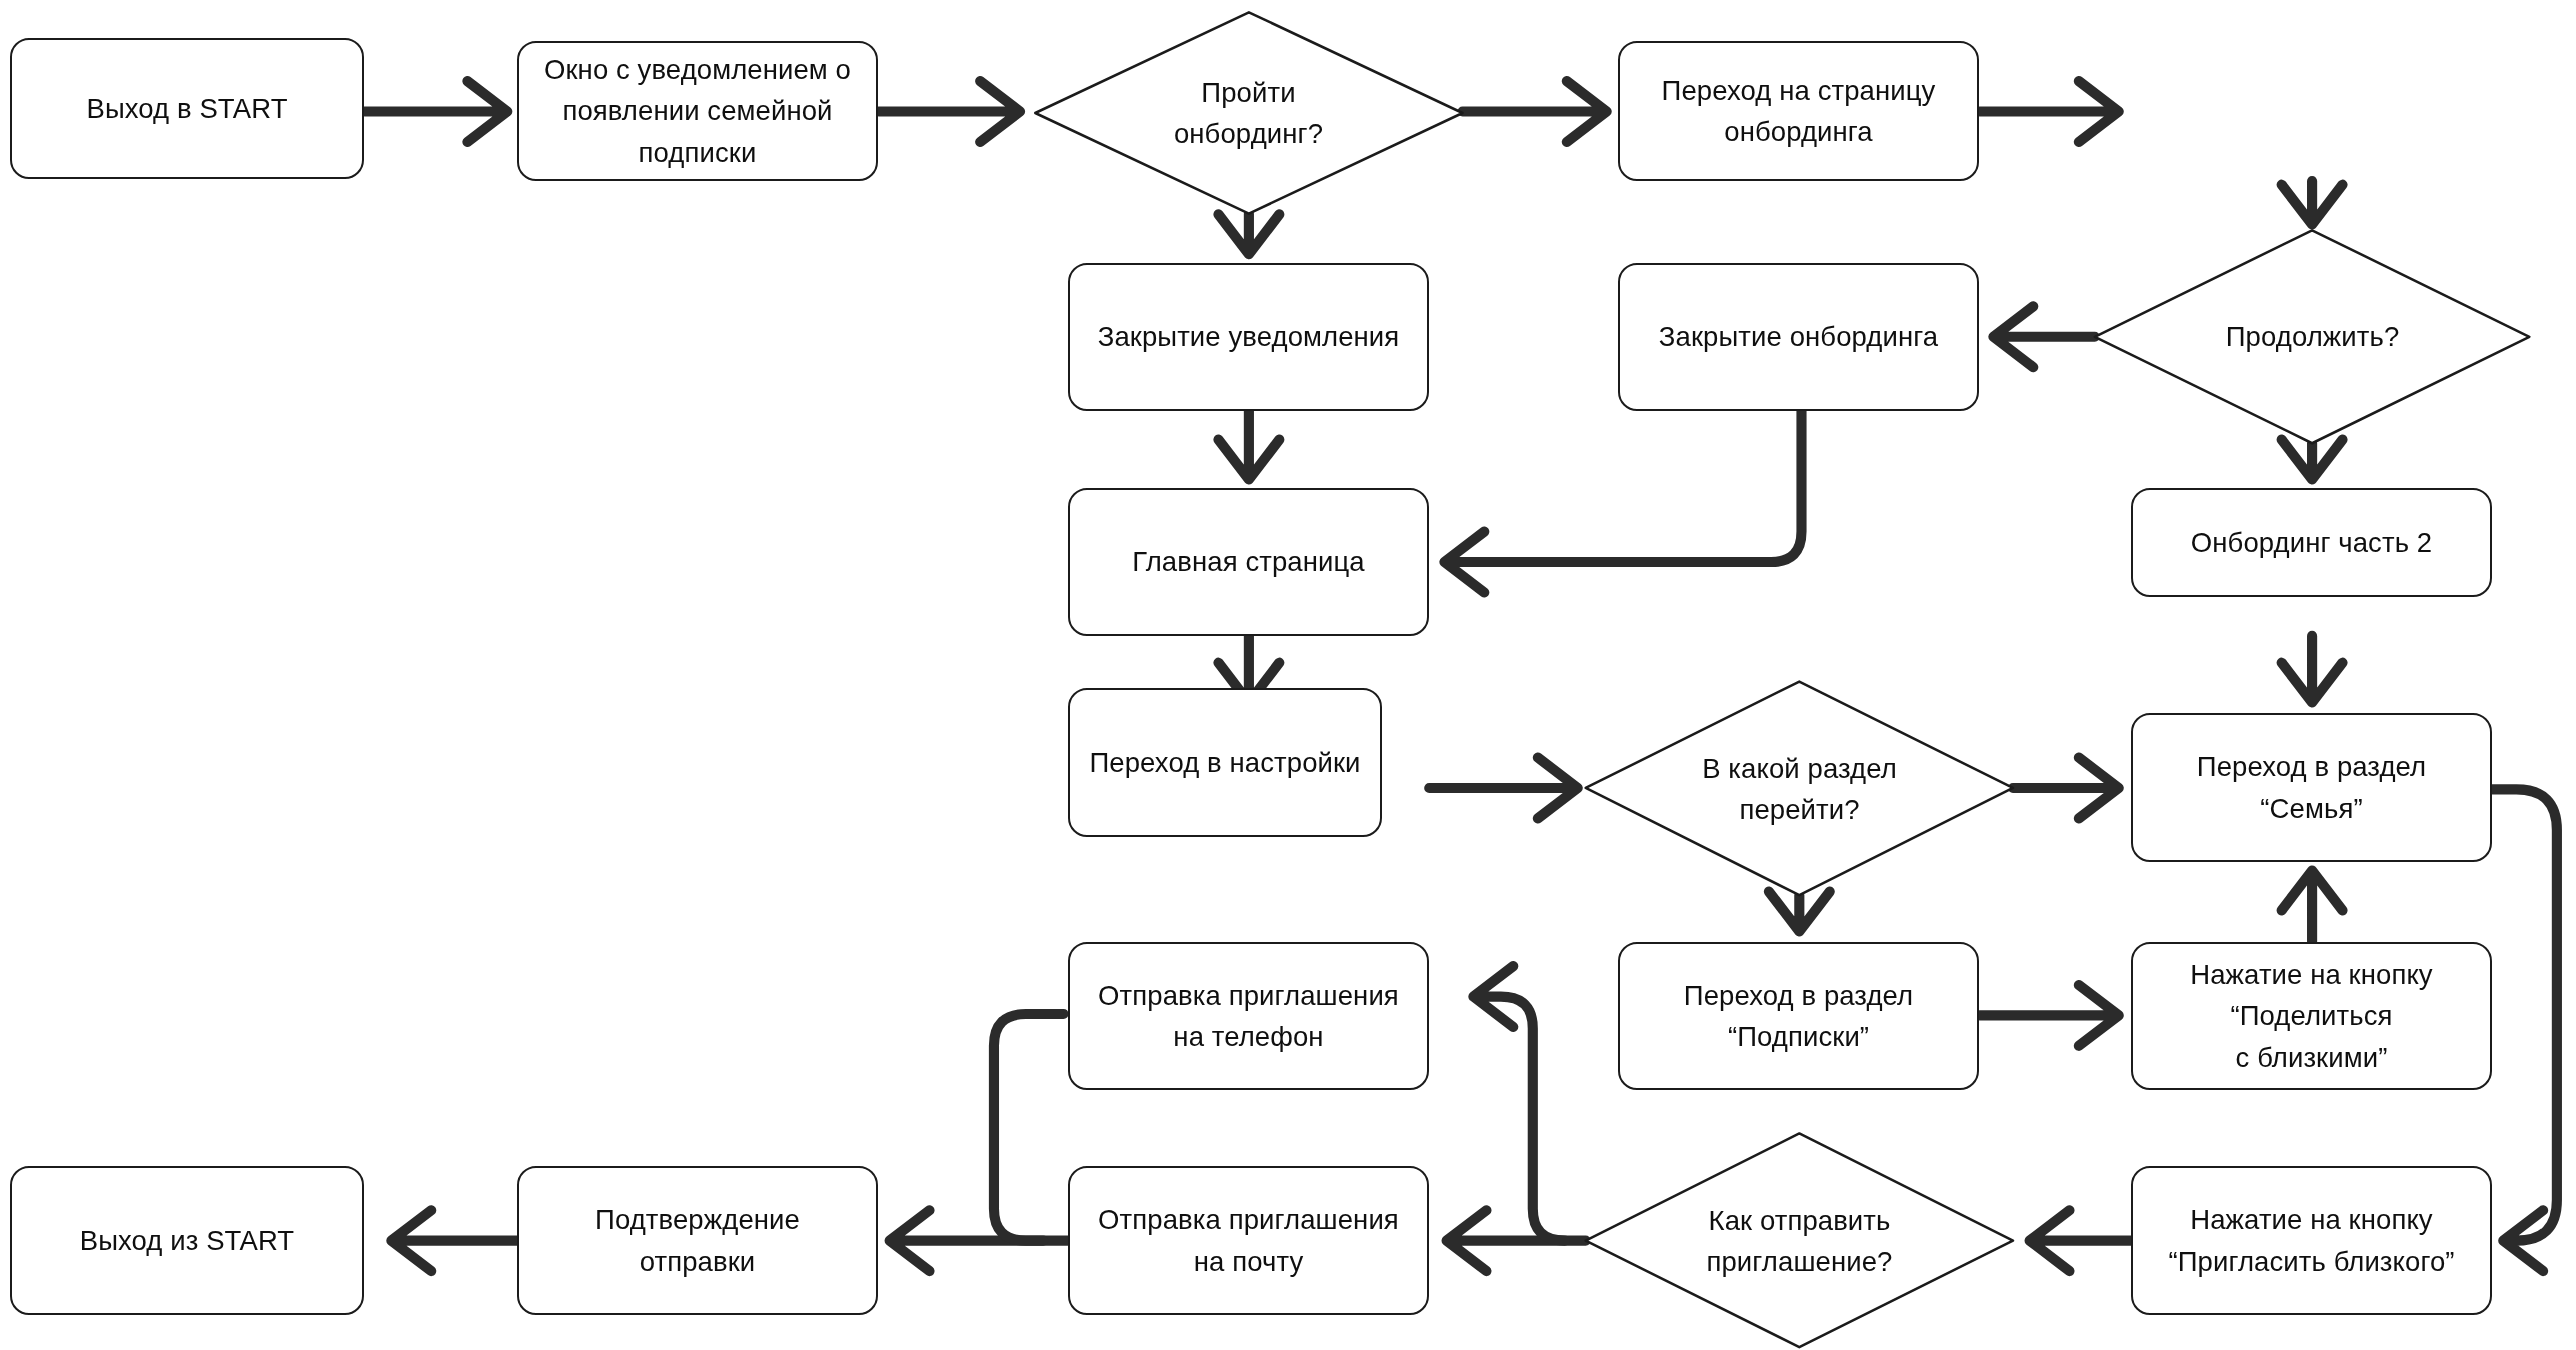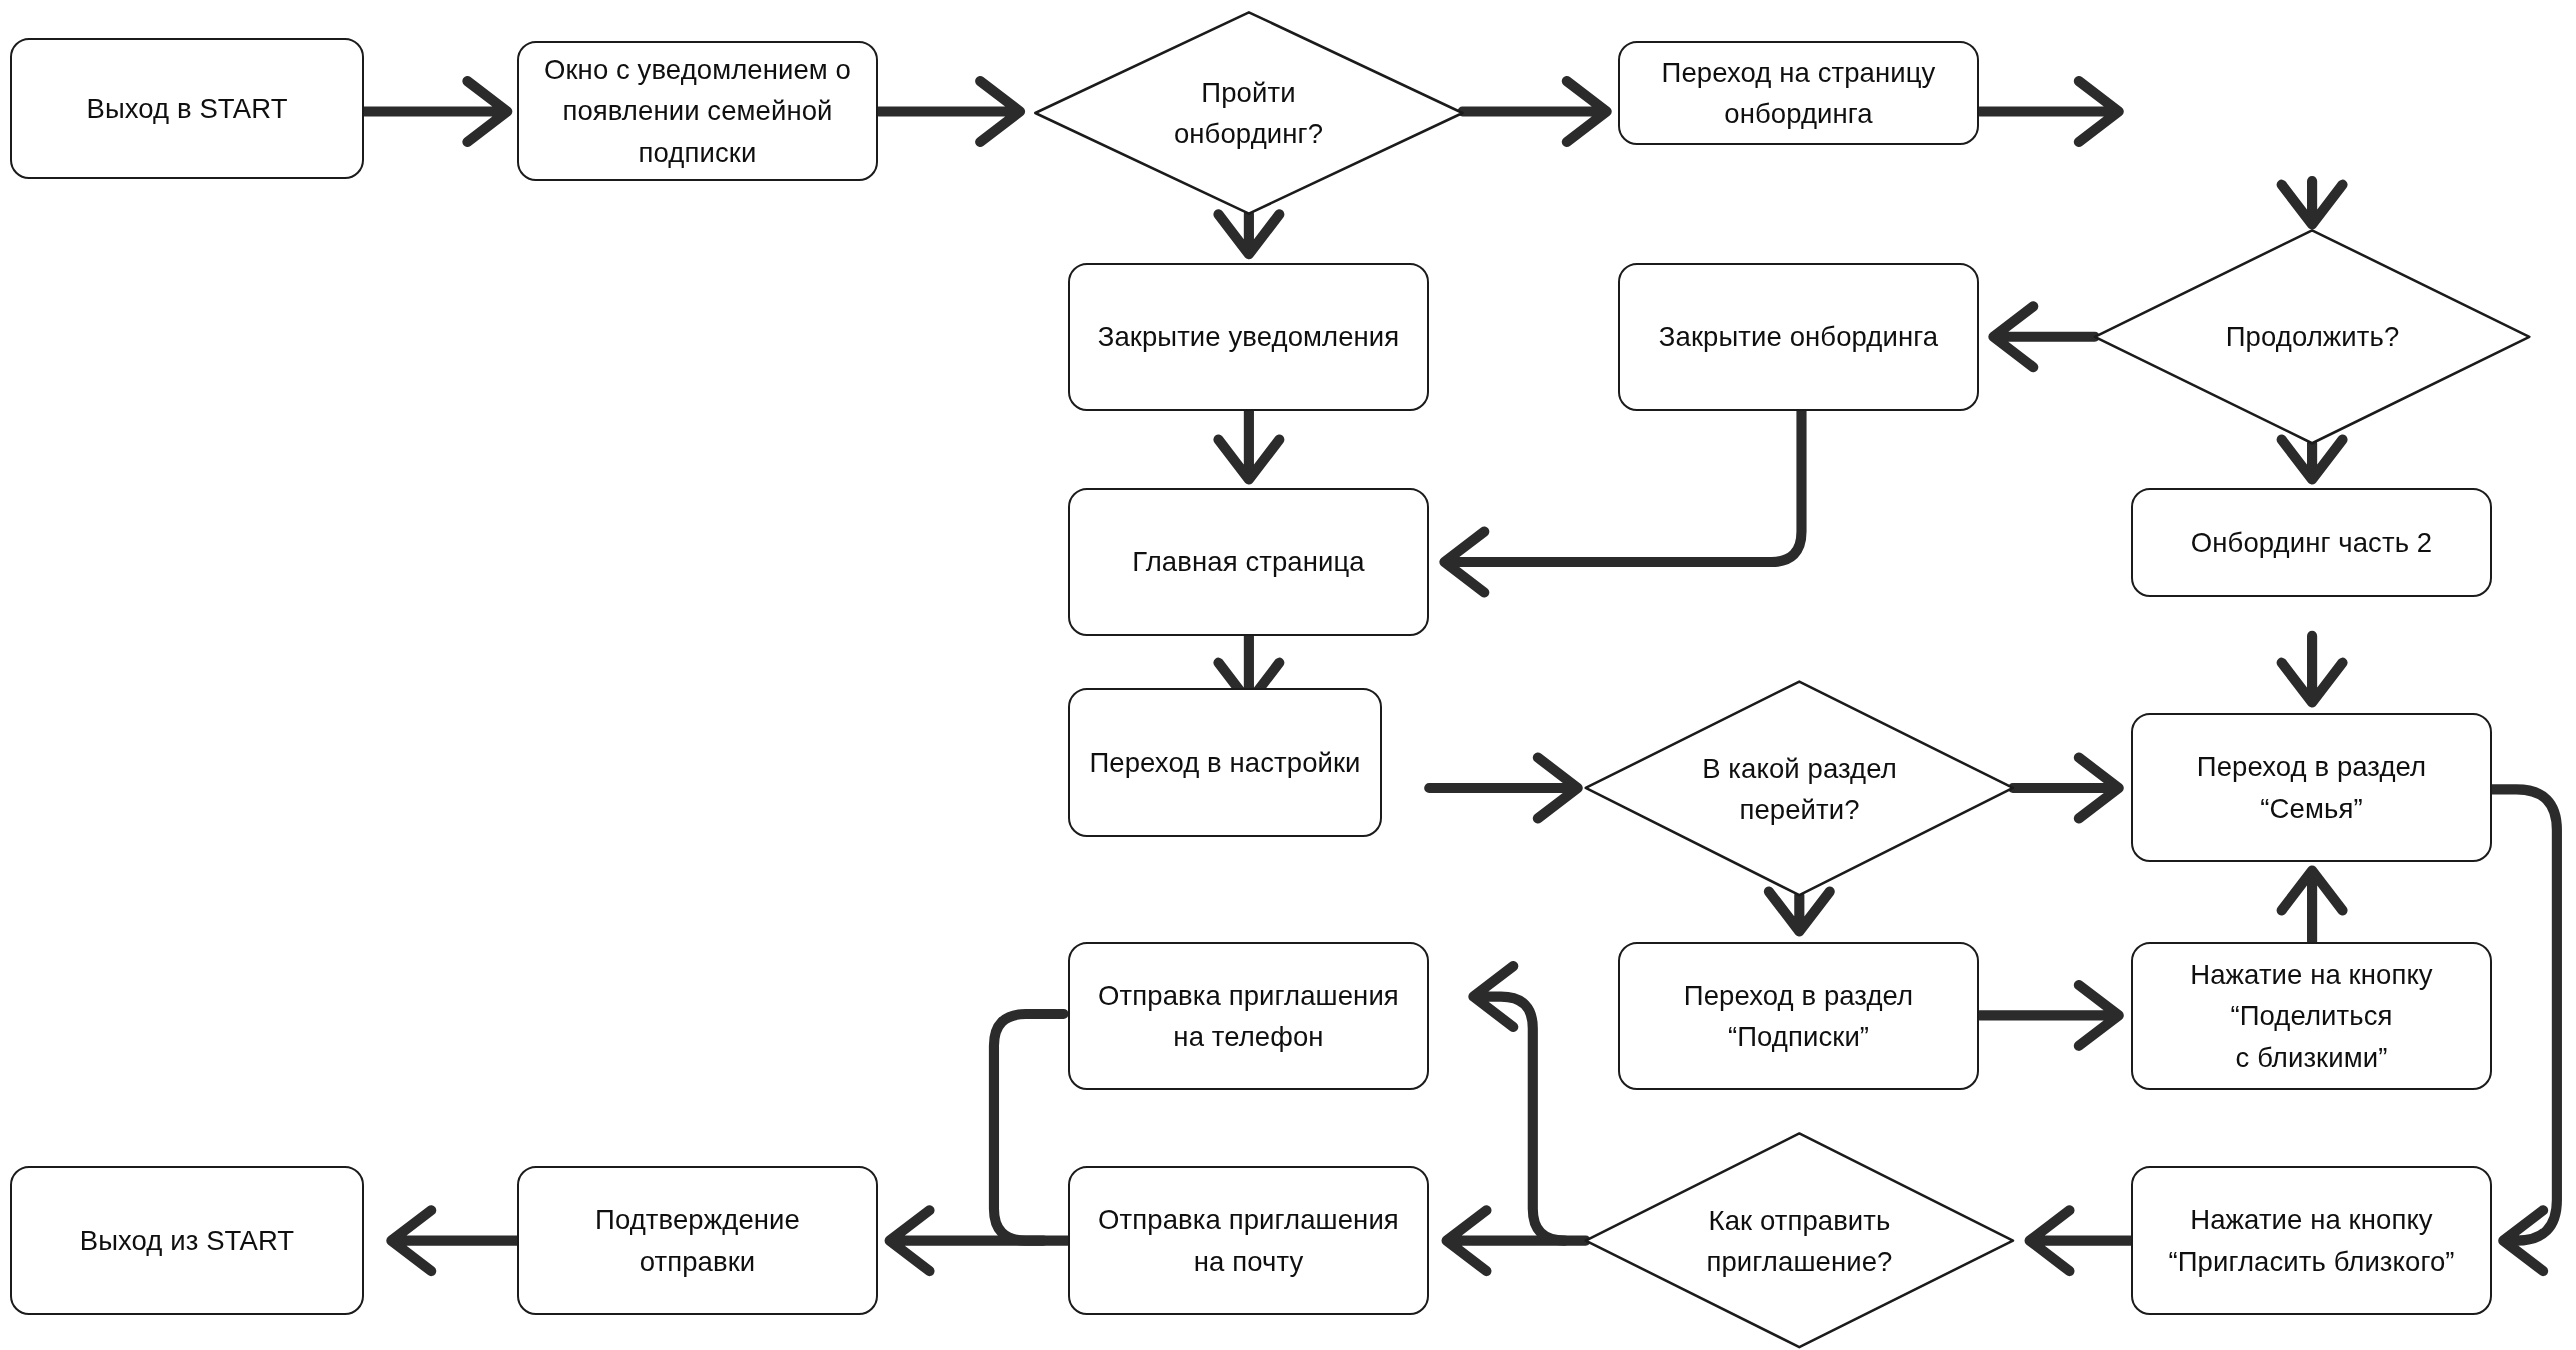--- a/index.html
+++ b/index.html
@@ -99,21 +99,21 @@
   <div class="node rect" style="left:10px;top:38px;width:354px;height:141px">
     <span>Выход в START</span>
   </div>
 
   <div class="node rect" style="left:517px;top:41px;width:361px;height:140px">
     <span>Окно с уведомлением о
 появлении семейной
 подписки</span>
   </div>
 
-  <div class="node rect" style="left:1618px;top:41px;width:361px;height:104px">
+  <div class="node rect" style="left:1618px;top:41px;width:361px;height:140px">
     <span>Переход на страницу
 онбординга</span>
   </div>
 
 
   <div class="node rect" style="left:1068px;top:263px;width:361px;height:148px">
     <span>Закрытие уведомления</span>
   </div>
 
   <div class="node rect" style="left:1618px;top:263px;width:361px;height:148px">

